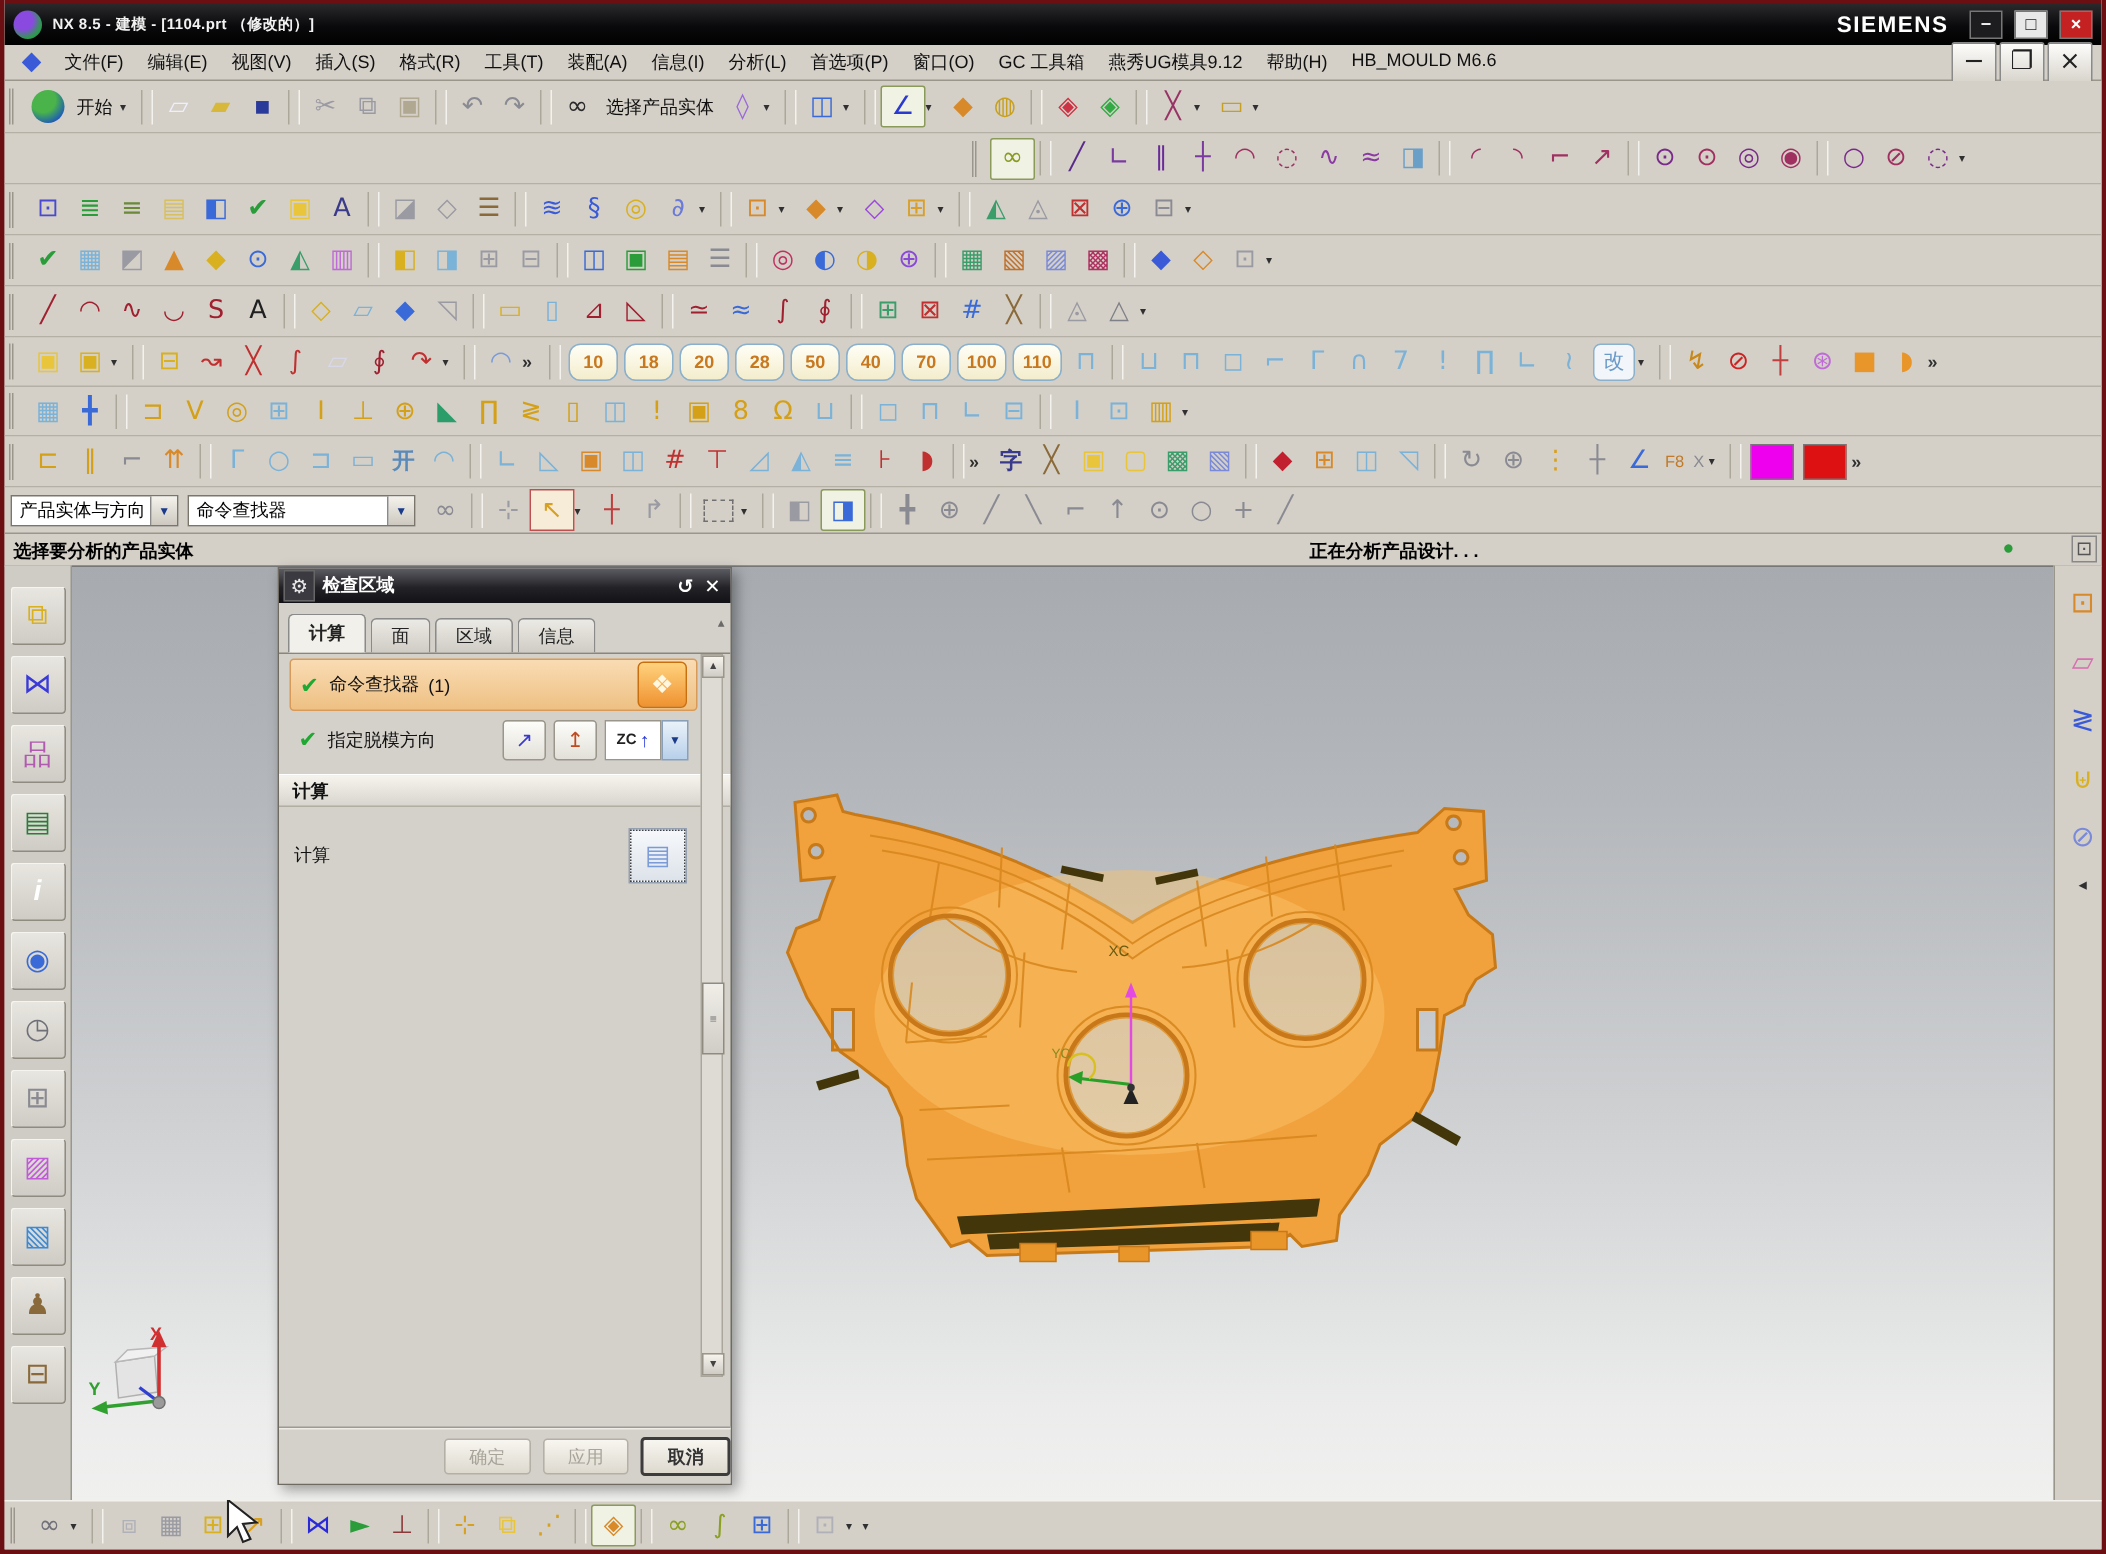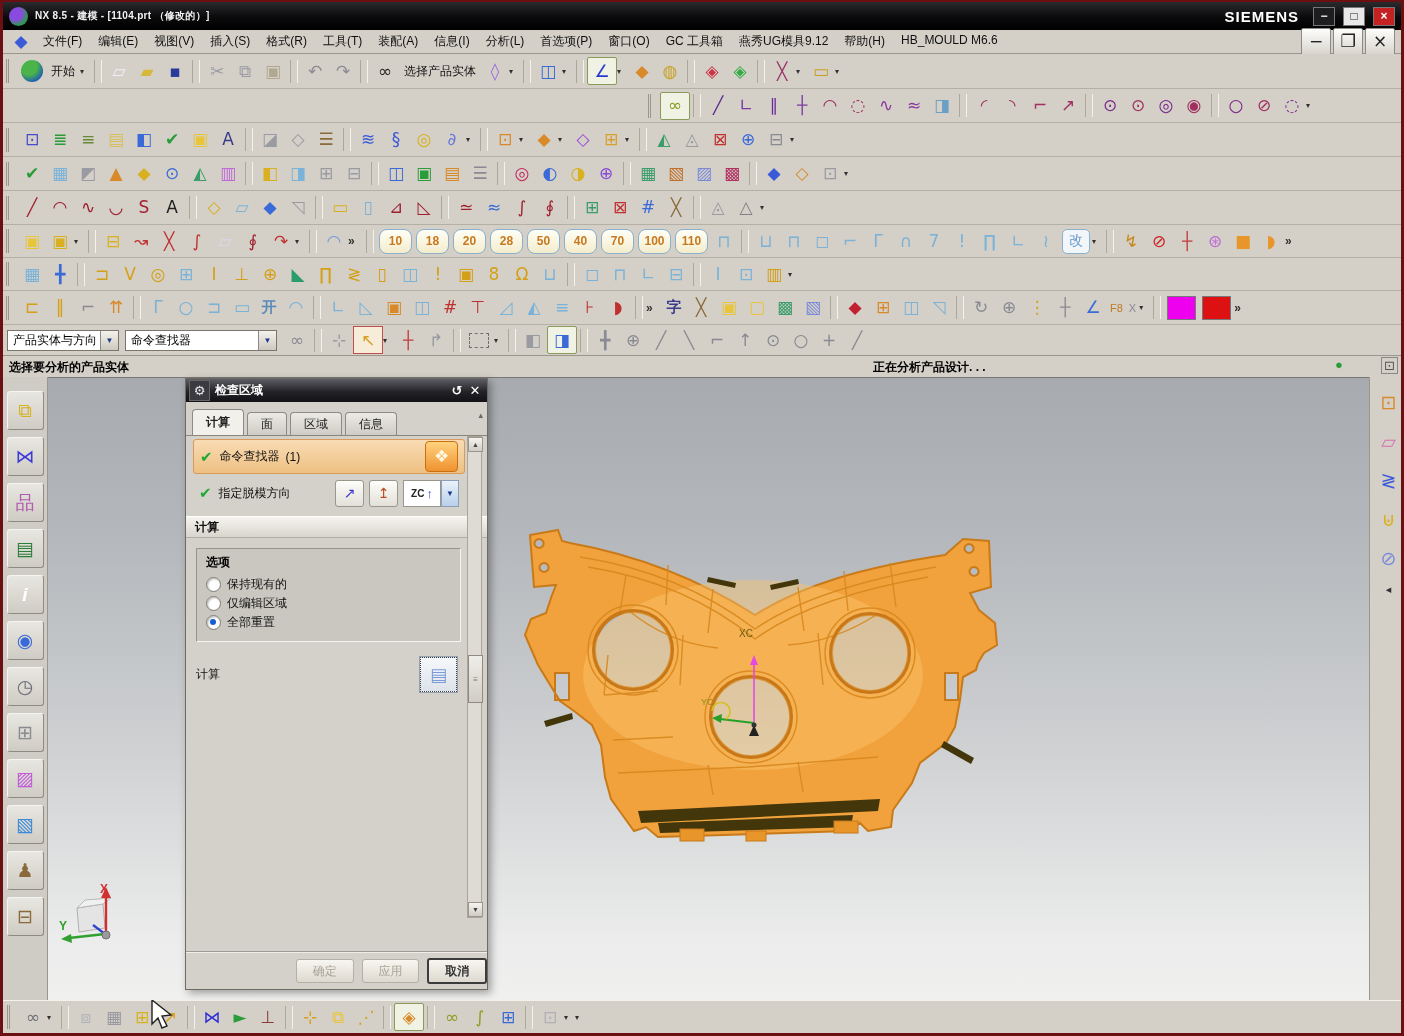--- a/index.html
+++ b/index.html
@@ -707,35 +707,20 @@
         <span class="zc-box">
           <span>ZC</span>
           <span class="zc-arrow">↑</span>
         </span>
         <span class="zc-dd">▼</span>
       </div>
       <div class="sec-hd">
         <span>计算</span>
         <span class="chev">▴</span>
       </div>
-      <div class="grp">
-        <div class="grp-title">选项</div>
-        <div class="radio-row">
-          <span class="radio"></span>
-          <span class="radio-label">保持现有的</span>
-        </div>
-        <div class="radio-row">
-          <span class="radio"></span>
-          <span class="radio-label">仅编辑区域</span>
-        </div>
-        <div class="radio-row">
-          <span class="radio sel"></span>
-          <span class="radio-label">全部重置</span>
-        </div>
-      </div>
       <div class="calc-row">
         <span class="row-label">计算</span>
         <span class="calc-btn">▤</span>
       </div>
       <div class="dlg-scroll">
         <span class="scr-arr" style="top:0">▲</span>
         <span class="scr-thumb">≡</span>
         <span class="scr-arr" style="bottom:0">▼</span>
       </div>
     </div>

